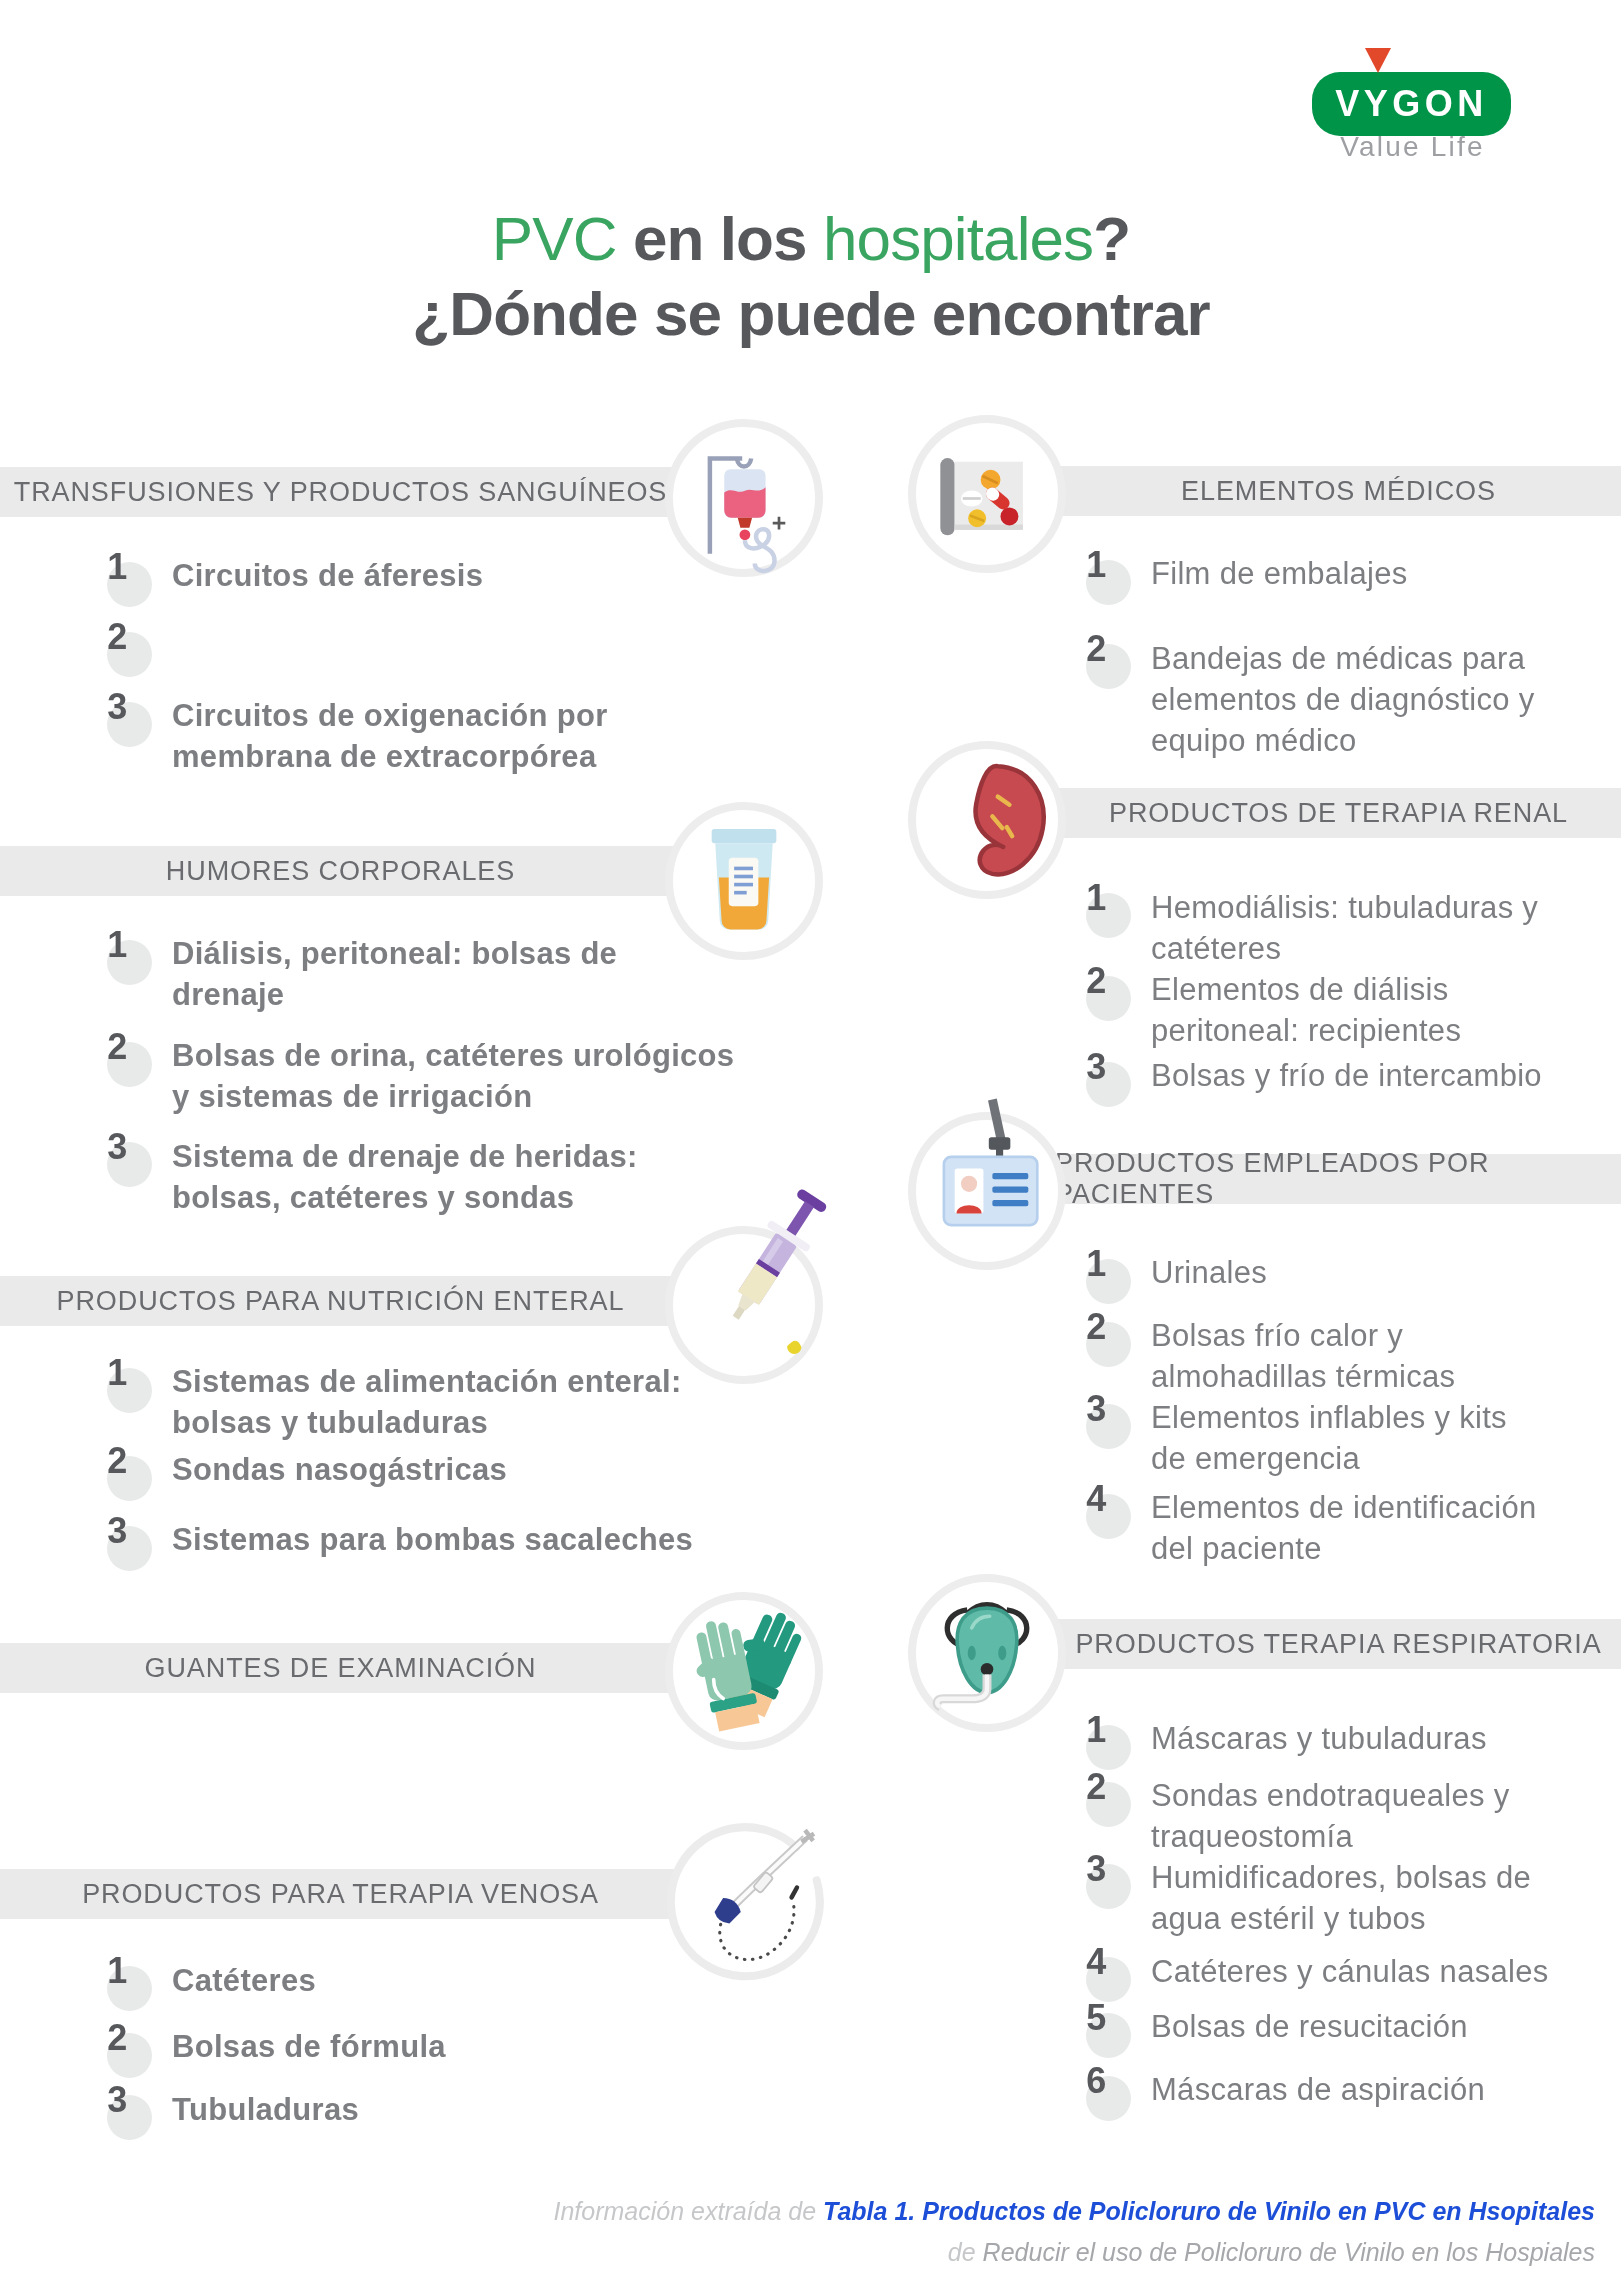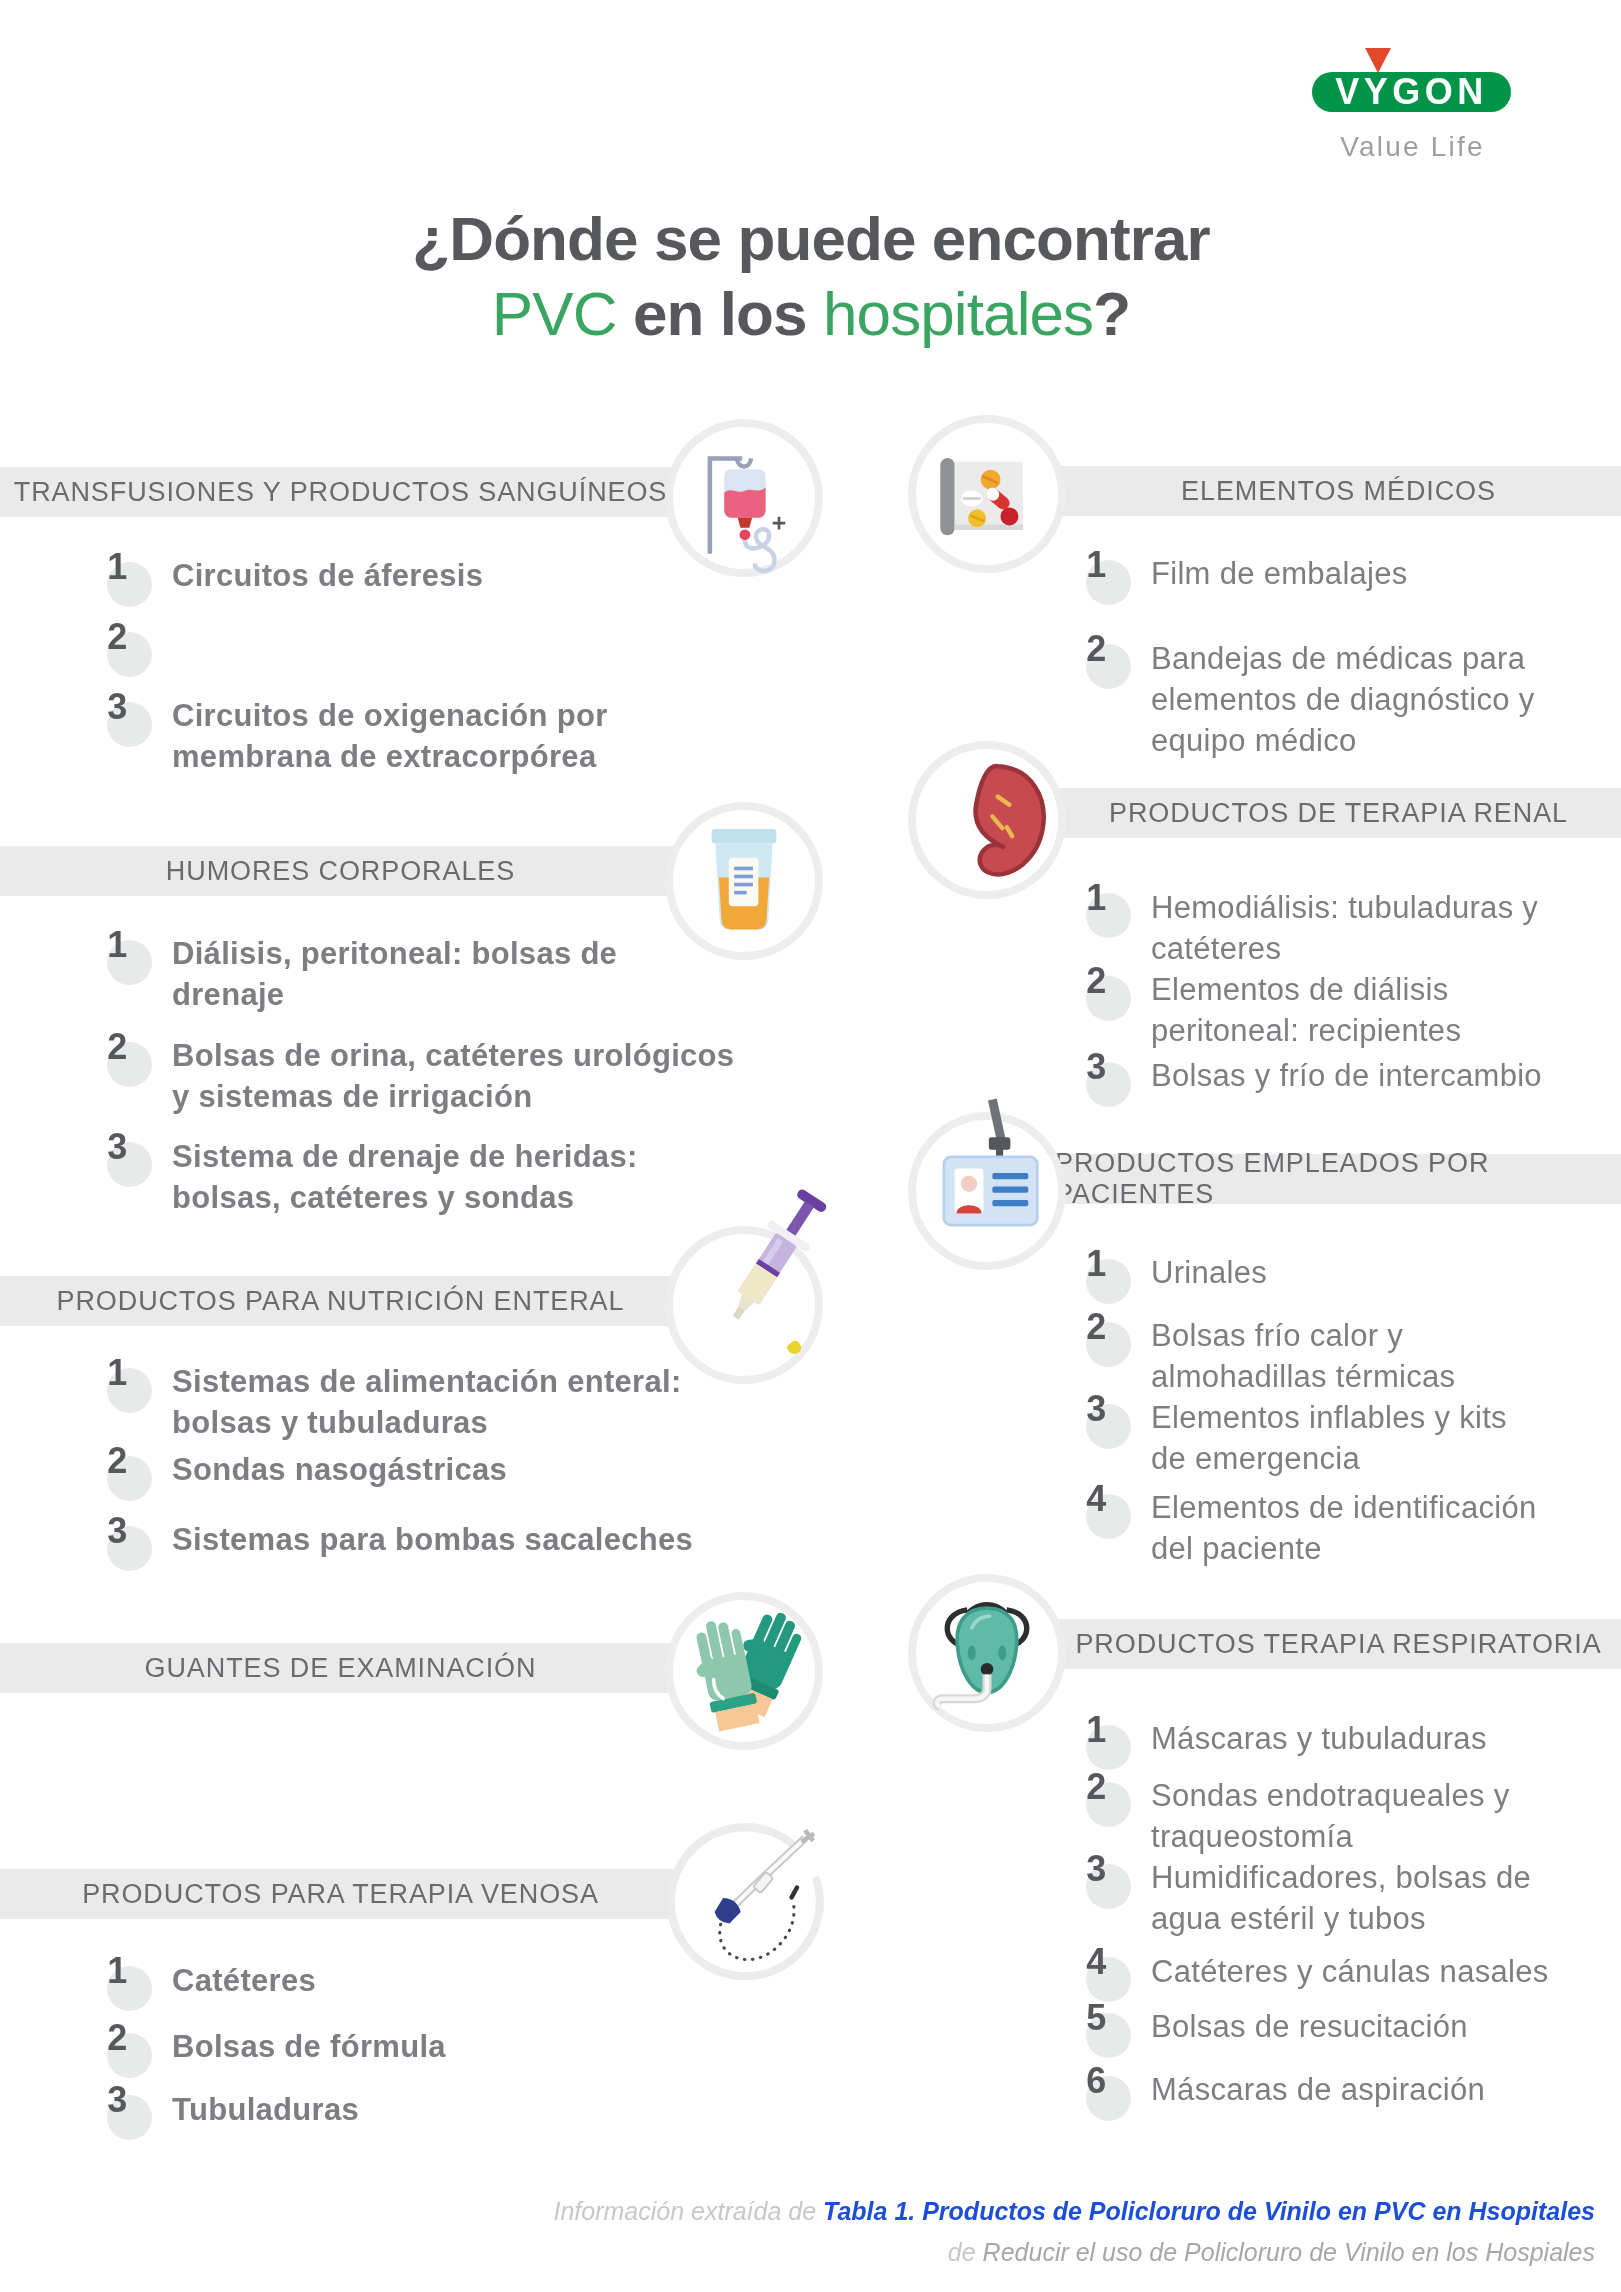--- a/index.html
+++ b/index.html
@@ -1,19 +1,19 @@
 <!DOCTYPE html>
 <html style="font-size:14.3px"><head>
 <meta charset="utf-8">
 <style>
   html,body{margin:0;padding:0;background:#ffffff;}
   #canvas{position:relative;width:1622px;height:2293px;background:#ffffff;overflow:hidden;
           font-family:"Liberation Sans", sans-serif;}
   
-  .logo-pill{position:absolute;left:1312px;top:72px;width:199px;height:40px;border-radius:28px;
+  .logo-pill{position:absolute;left:1312px;top:72px;width:199px;height:64px;border-radius:28px;
              background:#009449;display:flex;align-items:center;justify-content:center;}
   .logo-brand{color:#ffffff;font-size:36px;font-weight:800;letter-spacing:4.5px;}
   .logo-tri{position:absolute;left:1365px;top:48px;width:0;height:0;
             border-left:13.4px solid transparent;border-right:13.4px solid transparent;
             border-top:25px solid #e2492b;}
   .logo-tagline{position:absolute;left:1294px;top:131px;width:237px;text-align:center;
                 font-size:28px;color:#9d9fa3;letter-spacing:2.2px;}
   
   .title{position:absolute;left:0;top:201px;width:1622px;text-align:center;
          font-size:62px;line-height:75px;font-weight:700;color:#57585b;letter-spacing:-0.9px;}
@@ -50,22 +50,22 @@
 
 <div id="canvas">
 
   <div class="logo-pill">
     <span class="logo-brand">VYGON</span>
   </div>
   <div class="logo-tri"></div>
   <div class="logo-tagline">Value Life</div>
 
   <div class="title">
+    <div><span class="green">PVC</span><span> en los </span><span class="green">hospitales</span><span>?</span></div>
     <div>¿Dónde se puede encontrar</div>
-    <div><span class="green">PVC</span><span> en los </span><span class="green">hospitales</span><span>?</span></div>
   </div>
 
   <div class="band left" style="top:467px">TRANSFUSIONES Y PRODUCTOS SANGUÍNEOS</div>
   <div class="circ l" style="top:419px">
     <svg viewBox="0 0 176 176">
       <path d="M50 150 V44 h36" fill="none" stroke="#99a1b8" stroke-width="5"></path>
       <path d="M80 44 c2 12 14 12 16 0" fill="none" stroke="#99a1b8" stroke-width="5"></path>
       <rect x="66" y="56" width="46" height="54" rx="7" fill="#dbe4f3"></rect>
       <path d="M66 82 c8 -7 15 2 23 -2 c8 -4 15 4 23 -4 v26 a8 8 0 0 1 -8 8 h-30 a8 8 0 0 1 -8 -8 z" fill="#ea6280"></path>
       <path d="M81 110 h16 l-3 11 h-10 z" fill="#c0392b"></path>

